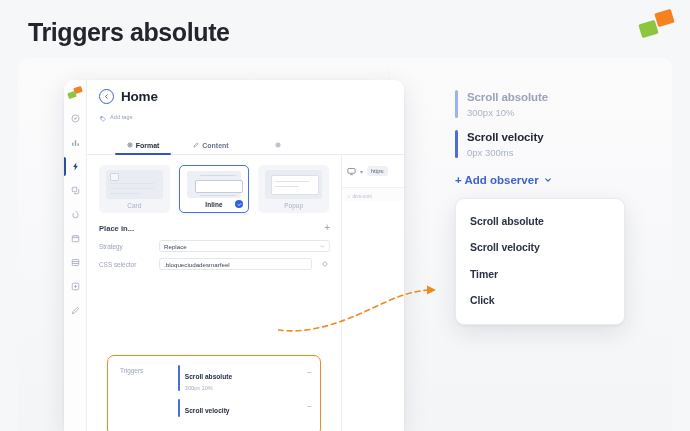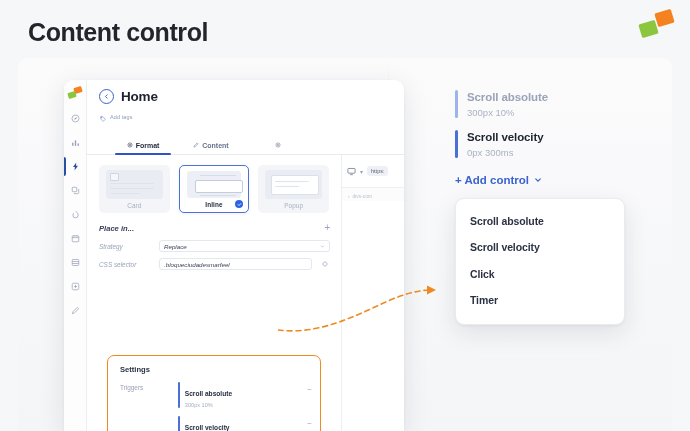--- a/index.html
+++ b/index.html
@@ -340,21 +340,20 @@
     border-radius: 1px;
   }
 
   
   .frow {
     display: flex;
     align-items: center;
     padding: 0 11px 0 12px;
     height: 18px;
     gap: 8px;
-    font-style: italic;
   }
   .frow .flabel {
     font-size: 6.4px;
     color: #9aa3b8;
     width: 52px;
     flex: 0 0 52px;
   }
   .frow .ftitle {
     font-size: 7.6px;
     color: #39405a;
@@ -527,21 +526,21 @@
     height: 70px;
     pointer-events: none;
     z-index: 6;
   }
 </style>
 </head>
 <body>
 
 <div class="stage">
 
-  <div class="page-title">Content control</div>
+  <div class="page-title">Triggers absolute</div>
 
   <div class="brand-mark">
     <span class="brand-sq orange"></span>
     <span class="brand-sq green"></span>
   </div>
 
   <div class="scene">
     <div class="scene-divider"></div>
   </div>
 
@@ -747,21 +746,20 @@
             </span>
             <span class="trail-icon">
               <svg width="6" height="6" viewBox="0 0 14 14" fill="none" stroke="#9aa3b8" stroke-width="1.3">
                 <circle cx="7" cy="7" r="4.4"></circle>
                   <path d="M7 .8v1.8M7 11.4v1.8M.8 7h1.8M11.4 7h1.8"></path>
               </svg>
             </span>
           </div>
 
           <div class="settings-box">
-            <div class="settings-title">Settings</div>
             <div class="trig-grid">
               <div class="trig-left">Triggers</div>
               <div class="trig-list">
 
                 <div class="trig-item">
                   <span class="trig-bar"></span>
                   <span class="trig-texts">
                     <span class="trig-name">Scroll absolute</span>
                     <span class="trig-sub" style="display:block">300px 10%</span>
                   </span>
@@ -821,29 +819,29 @@
 
     <div class="co-trig strong">
       <span class="co-bar dark"></span>
       <span>
         <span class="co-name" style="display:block">Scroll velocity</span>
         <span class="co-sub" style="display:block">0px 300ms</span>
       </span>
     </div>
 
     <div class="add-trigger-lg">
-      <span>+ Add control</span>
+      <span>+ Add observer</span>
       <span>
         <svg width="8" height="8" viewBox="0 0 12 12" fill="none" stroke="#3a63cf" stroke-width="1.8" stroke-linecap="round">
           <path d="M2.6 4.4 6 7.8l3.4-3.4"></path>
         </svg>
       </span>
     </div>
 
     <div class="dropdown">
       <div class="dd-item">Scroll absolute</div>
       <div class="dd-item">Scroll velocity</div>
+      <div class="dd-item">Timer</div>
       <div class="dd-item">Click</div>
-      <div class="dd-item">Timer</div>
     </div>
   </div>
 
 </div>
 
 </body></html>

